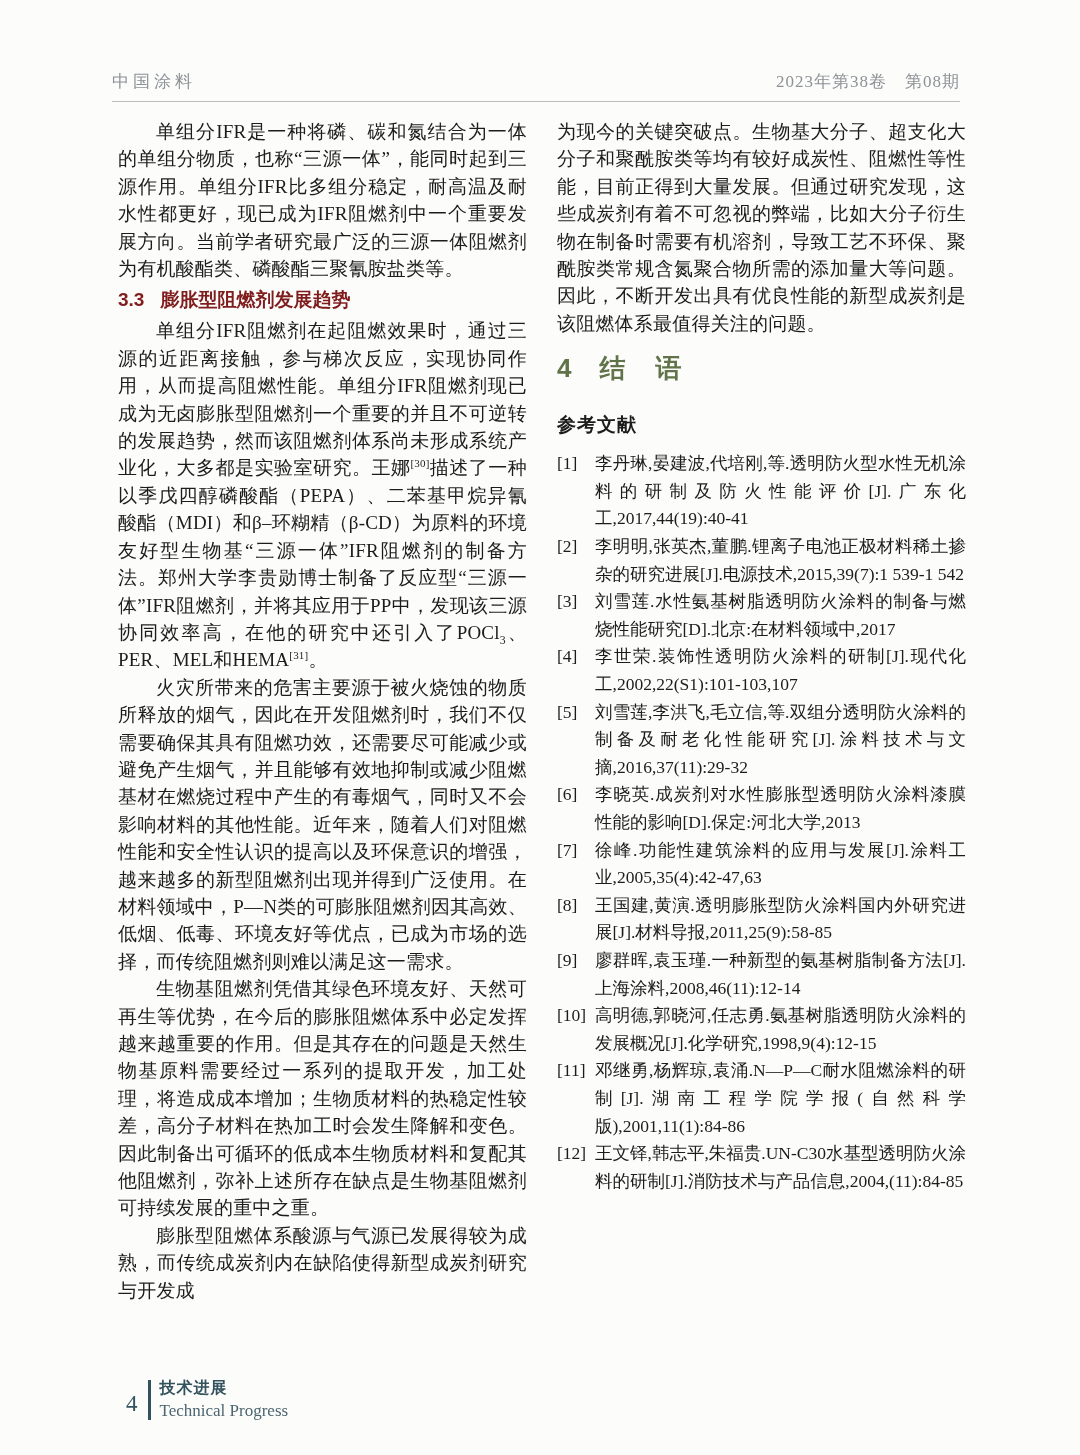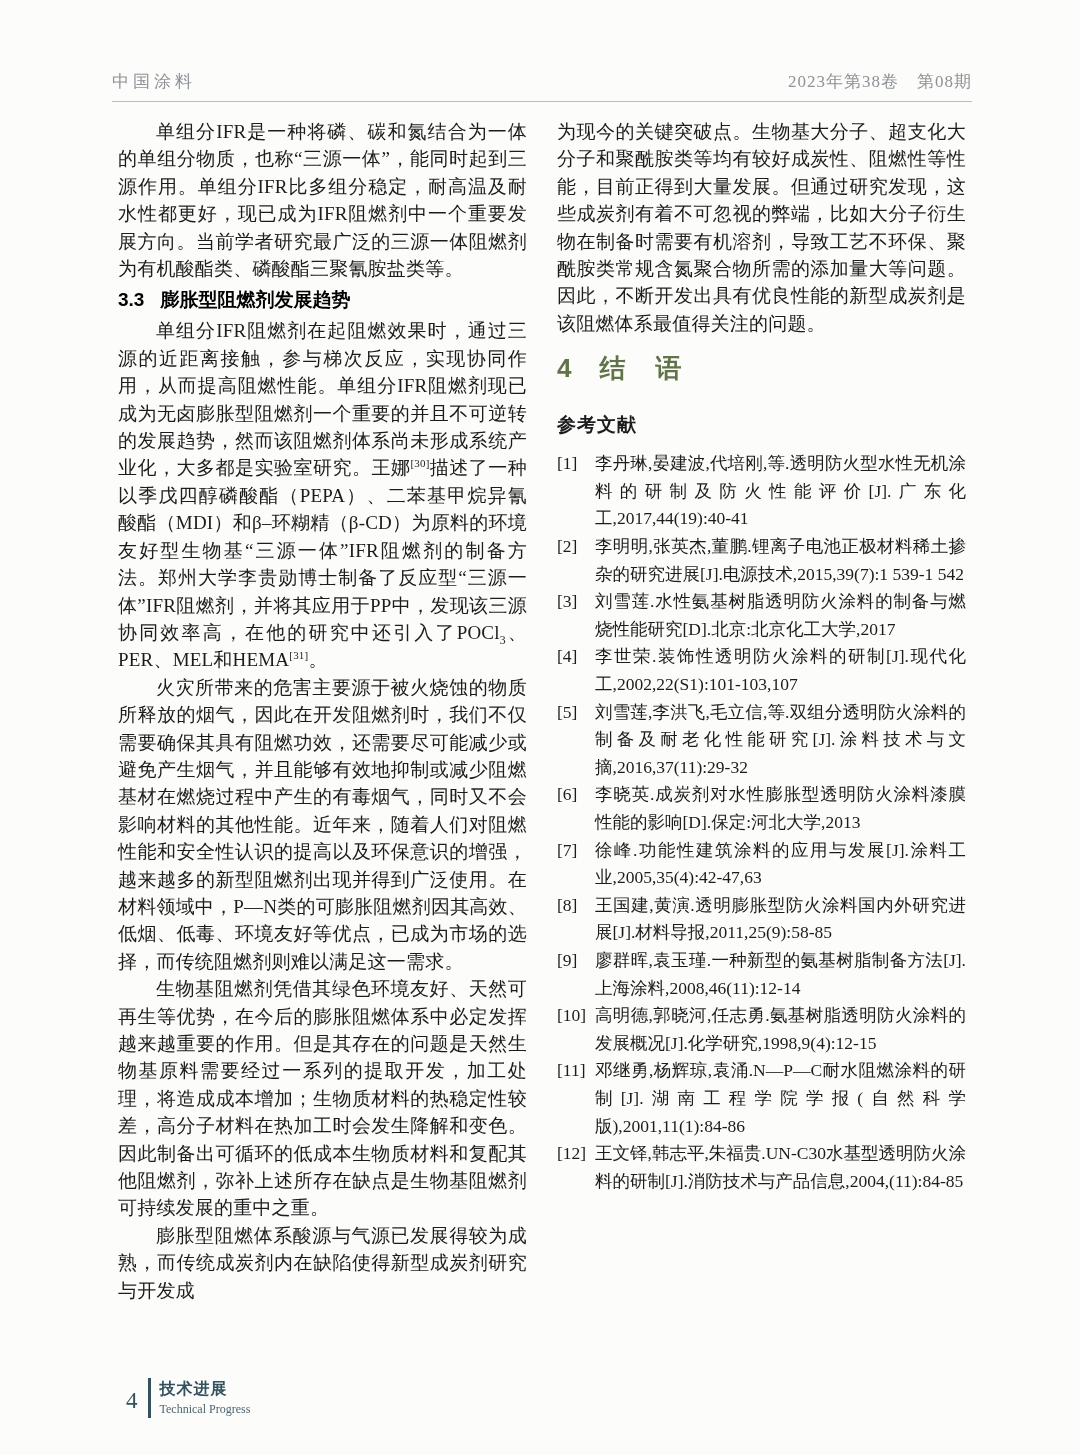--- a/index.html
+++ b/index.html
@@ -15,21 +15,21 @@
     background: #fcfcfb;
     font-family: "Liberation Serif", "DejaVu Serif", serif;
     color: #1c1c1c;
     overflow: hidden;
   }
   
   .running-head {
     position: absolute;
     top: 70px;
     left: 112px;
-    right: 108px;
+    right: 120px;
   }
   .running-head-row {
     display: flex;
     justify-content: space-between;
     align-items: baseline;
     padding-bottom: 8px;
   }
   .journal-name {
     font-size: 17px;
     letter-spacing: 4px;
@@ -71,21 +71,21 @@
   }
   sub {
     font-size: 0.62em;
     line-height: 0;
   }
   
   .sub-heading {
     display: flex;
     align-items: baseline;
     margin: 5px 0 4px 0;
-    color: #000000;
+    color: #7f1d1d;
     font-family: "Liberation Sans", "DejaVu Sans", sans-serif;
     font-weight: bold;
     font-size: 19px;
   }
   .sub-heading .num { margin-right: 16px; }
   .major-heading {
     display: flex;
     align-items: baseline;
     margin: 14px 0 10px 0;
     color: #617349;
@@ -135,21 +135,21 @@
     background: #33525e;
     margin-right: 9px;
   }
   .footer-section .zh {
     font-family: "Liberation Sans", "DejaVu Sans", sans-serif;
     font-weight: bold;
     font-size: 16px;
     letter-spacing: 1px;
   }
   .footer-section .en {
-    font-size: 12px;
+    font-size: 17px;
     color: #4d6570;
     margin-top: 2px;
   }
 </style>
 </head>
 <body>
 
 <div class="page">
 
   <div class="running-head">
@@ -191,21 +191,21 @@
           <div class="ref-row">
             <span class="ref-label">[1]</span>
             <span class="ref-text">李丹琳,晏建波,代培刚,等.透明防火型水性无机涂料的研制及防火性能评价[J].广东化工,2017,44(19):40-41</span>
           </div>
           <div class="ref-row">
             <span class="ref-label">[2]</span>
             <span class="ref-text">李明明,张英杰,董鹏.锂离子电池正极材料稀土掺杂的研究进展[J].电源技术,2015,39(7):1 539-1 542</span>
           </div>
           <div class="ref-row">
             <span class="ref-label">[3]</span>
-            <span class="ref-text">刘雪莲.水性氨基树脂透明防火涂料的制备与燃烧性能研究[D].北京:北京化工大学,2017</span>
+            <span class="ref-text">刘雪莲.水性氨基树脂透明防火涂料的制备与燃烧性能研究[D].北京:在材料领域中,2017</span>
           </div>
           <div class="ref-row">
             <span class="ref-label">[4]</span>
             <span class="ref-text">李世荣.装饰性透明防火涂料的研制[J].现代化工,2002,22(S1):101-103,107</span>
           </div>
           <div class="ref-row">
             <span class="ref-label">[5]</span>
             <span class="ref-text">刘雪莲,李洪飞,毛立信,等.双组分透明防火涂料的制备及耐老化性能研究[J].涂料技术与文摘,2016,37(11):29-32</span>
           </div>
           <div class="ref-row">

